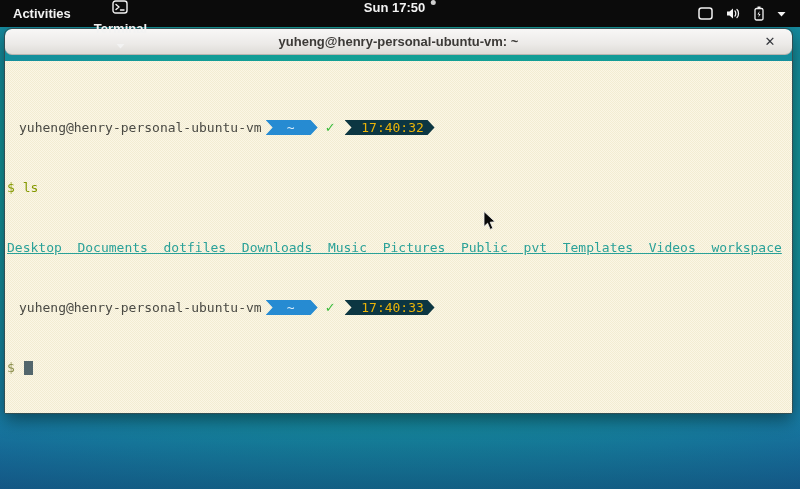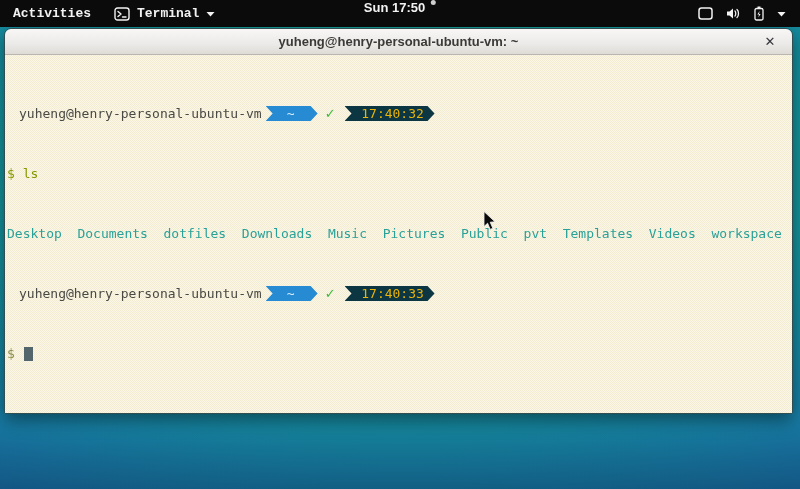--- a/index.html
+++ b/index.html
@@ -13,23 +13,23 @@
   }
 
   
   .topbar {
     position: absolute; top: 0; left: 0; width: 800px; height: 27px;
     background: #0b0b0b; color: #f2f2f2;
     display: flex; align-items: center;
     font-size: 13px; font-weight: bold;
     z-index: 30;
   }
-  .topbar-left { display: flex; align-items: flex-start; height: 100%; font-family: Liberation Mono, monospace; }
+  .topbar-left { display: flex; align-items: flex-start; height: 100%; }
   .activities { padding: 0 13px; height: 100%; display: flex; align-items: center; cursor: default; }
-  .appmenu { display: flex; align-items: center; gap: 7px; padding: 0 10px; height: 100%; }
+  .appmenu { display: flex; align-items: center; gap: 7px; padding: 0 10px; height: 100%; flex-direction: column; }
   .appmenu svg { display: block; }
   .clock {
     position: absolute; left: 50%; transform: translateX(-50%);
     display: flex; align-items: flex-start; gap: 6px; height: 100%;
   }
   .notif-dot { width: 5px; height: 5px; border-radius: 50%; background: #cfcfcf; }
   .status-area {
     position: absolute; right: 8px; top: 0; height: 100%;
     display: flex; align-items: center; gap: 13px; padding: 0 6px;
   }
@@ -44,53 +44,54 @@
     overflow: hidden;
     z-index: 10;
     display: flex; flex-direction: column;
   }
   .titlebar {
     height: 26px; flex: 0 0 26px;
     background: linear-gradient(to bottom, #f8f7f6 0%, #eceae8 60%, #dedbd7 100%);
     border-bottom: 1px solid #b9b5b0;
     position: relative;
     display: flex; align-items: center; justify-content: center;
-    font-size: 13px; font-weight: bold; color: #3c3a37;
+    font-size: 13px; font-weight: bold; color: #3c3a37; border-radius: 7px;
   }
   .close-btn {
     position: absolute; right: 9px; top: 0; height: 100%; width: 26px;
     display: flex; align-items: center; justify-content: center;
     color: #35373c; font-size: 13px; font-weight: bold;
     font-family: "DejaVu Sans", sans-serif;
     cursor: default;
   }
   .term {
     flex: 1 1 auto;
     background-color: #f8f3de;
     background-image: repeating-conic-gradient(#fbf6e6 0% 25%, #f2ecd2 25% 50%);
     background-size: 2px 2px;
     font-family: "DejaVu Sans Mono", monospace;
     font-size: 13px; line-height: 15px;
     color: #59564f;
-    padding: 6px 2px 0 2px;
+    padding: 14px 2px 0 2px;
     white-space: pre;
+    margin-top: 6px;
   }
   .tline { height: 15px; display: flex; align-items: center; white-space: pre; }
   .promptline { padding-left: 12px; }
   .userhost { color: #4a4a44; }
   .seg {
     display: inline-flex; align-items: center; justify-content: center;
     height: 15px; margin-left: 4px;
     clip-path: polygon(0 0, calc(100% - 7px) 0, 100% 50%, calc(100% - 7px) 100%, 0 100%, 7px 50%);
   }
   .seg-path { background: #268bd2; color: #d9ecf9; width: 52px; padding-right: 2px; }
   .seg-time { background: #0c3642; color: #eab308; width: 90px; padding-left: 6px; letter-spacing: 0; }
   .check { color: #3dbb3d; font-weight: bold; margin: 0 5px 0 7px; font-family: "DejaVu Sans", sans-serif; }
   .cmd { color: #859900; }
-  .dirs { color: #2aa198; }
+  .dirs { color: #2aa198; text-decoration: underline; }
   .promptsym { color: #8a8d4a; }
   .cursor-block {
     display: inline-block; width: 9px; height: 14px;
     background: #53666c; margin-left: 9px; vertical-align: middle;
   }
 
   
   .pointer { position: absolute; left: 483px; top: 211px; z-index: 50; }
 </style>
 </head>

